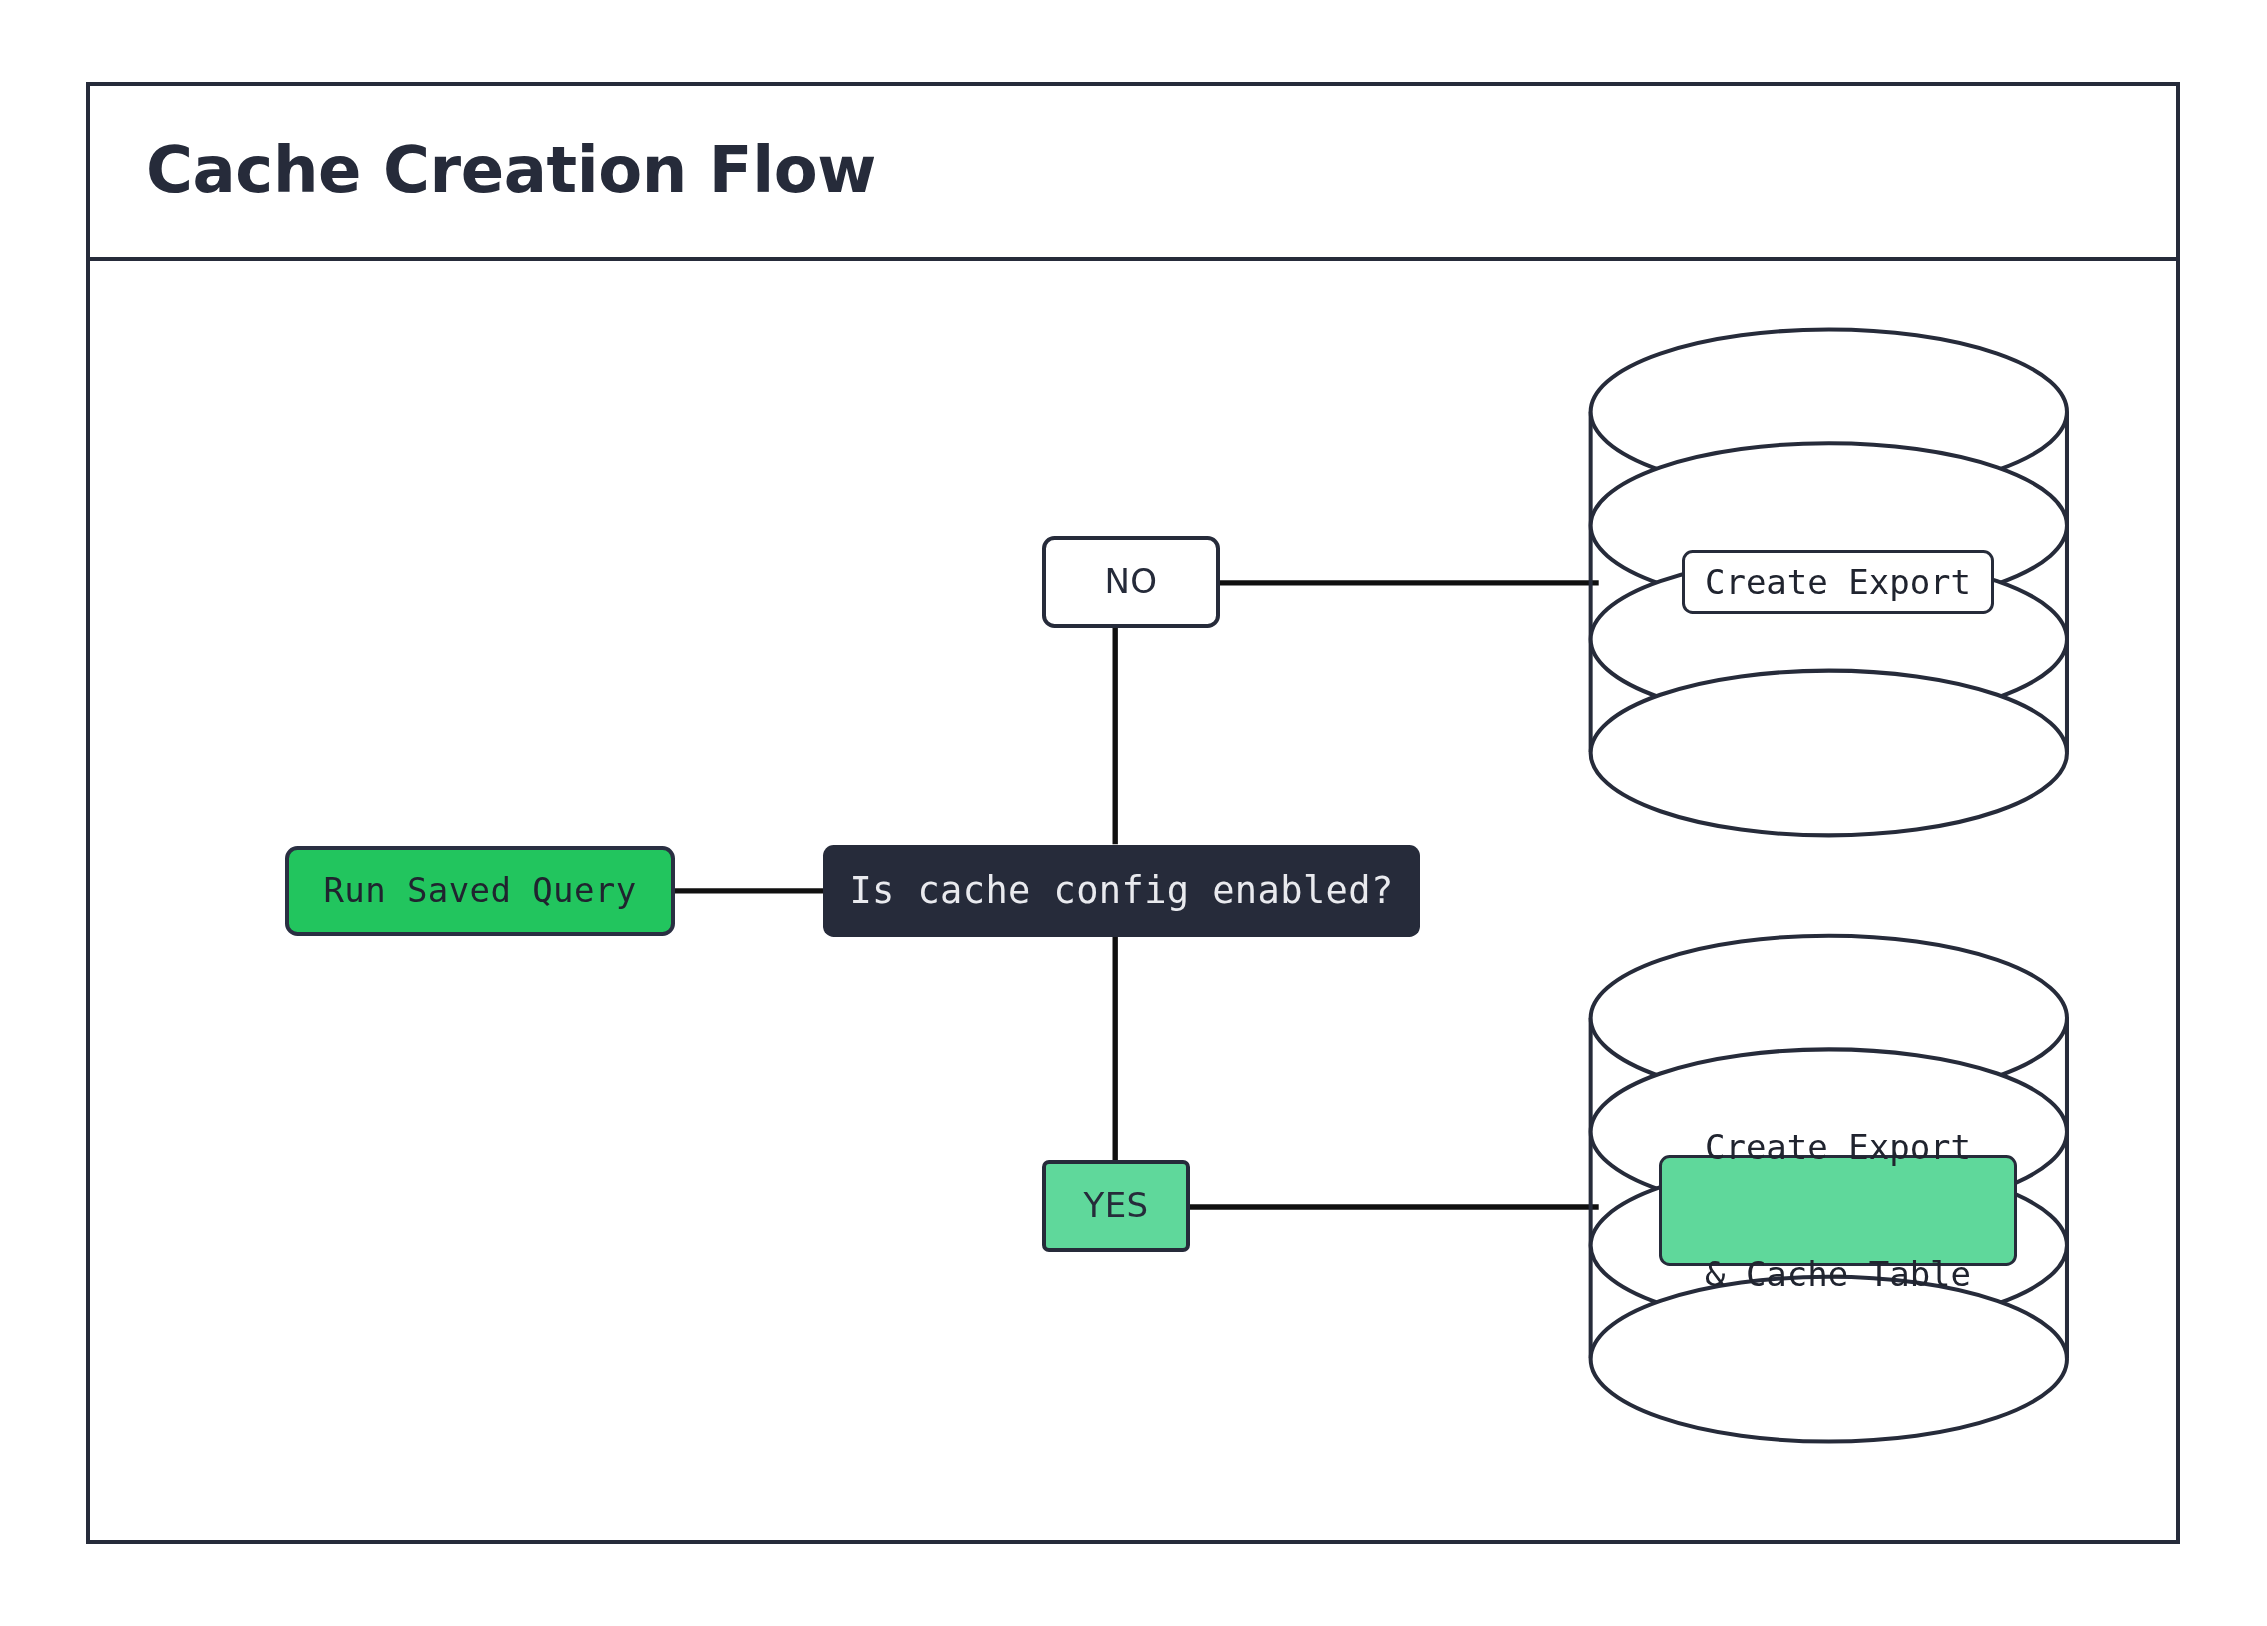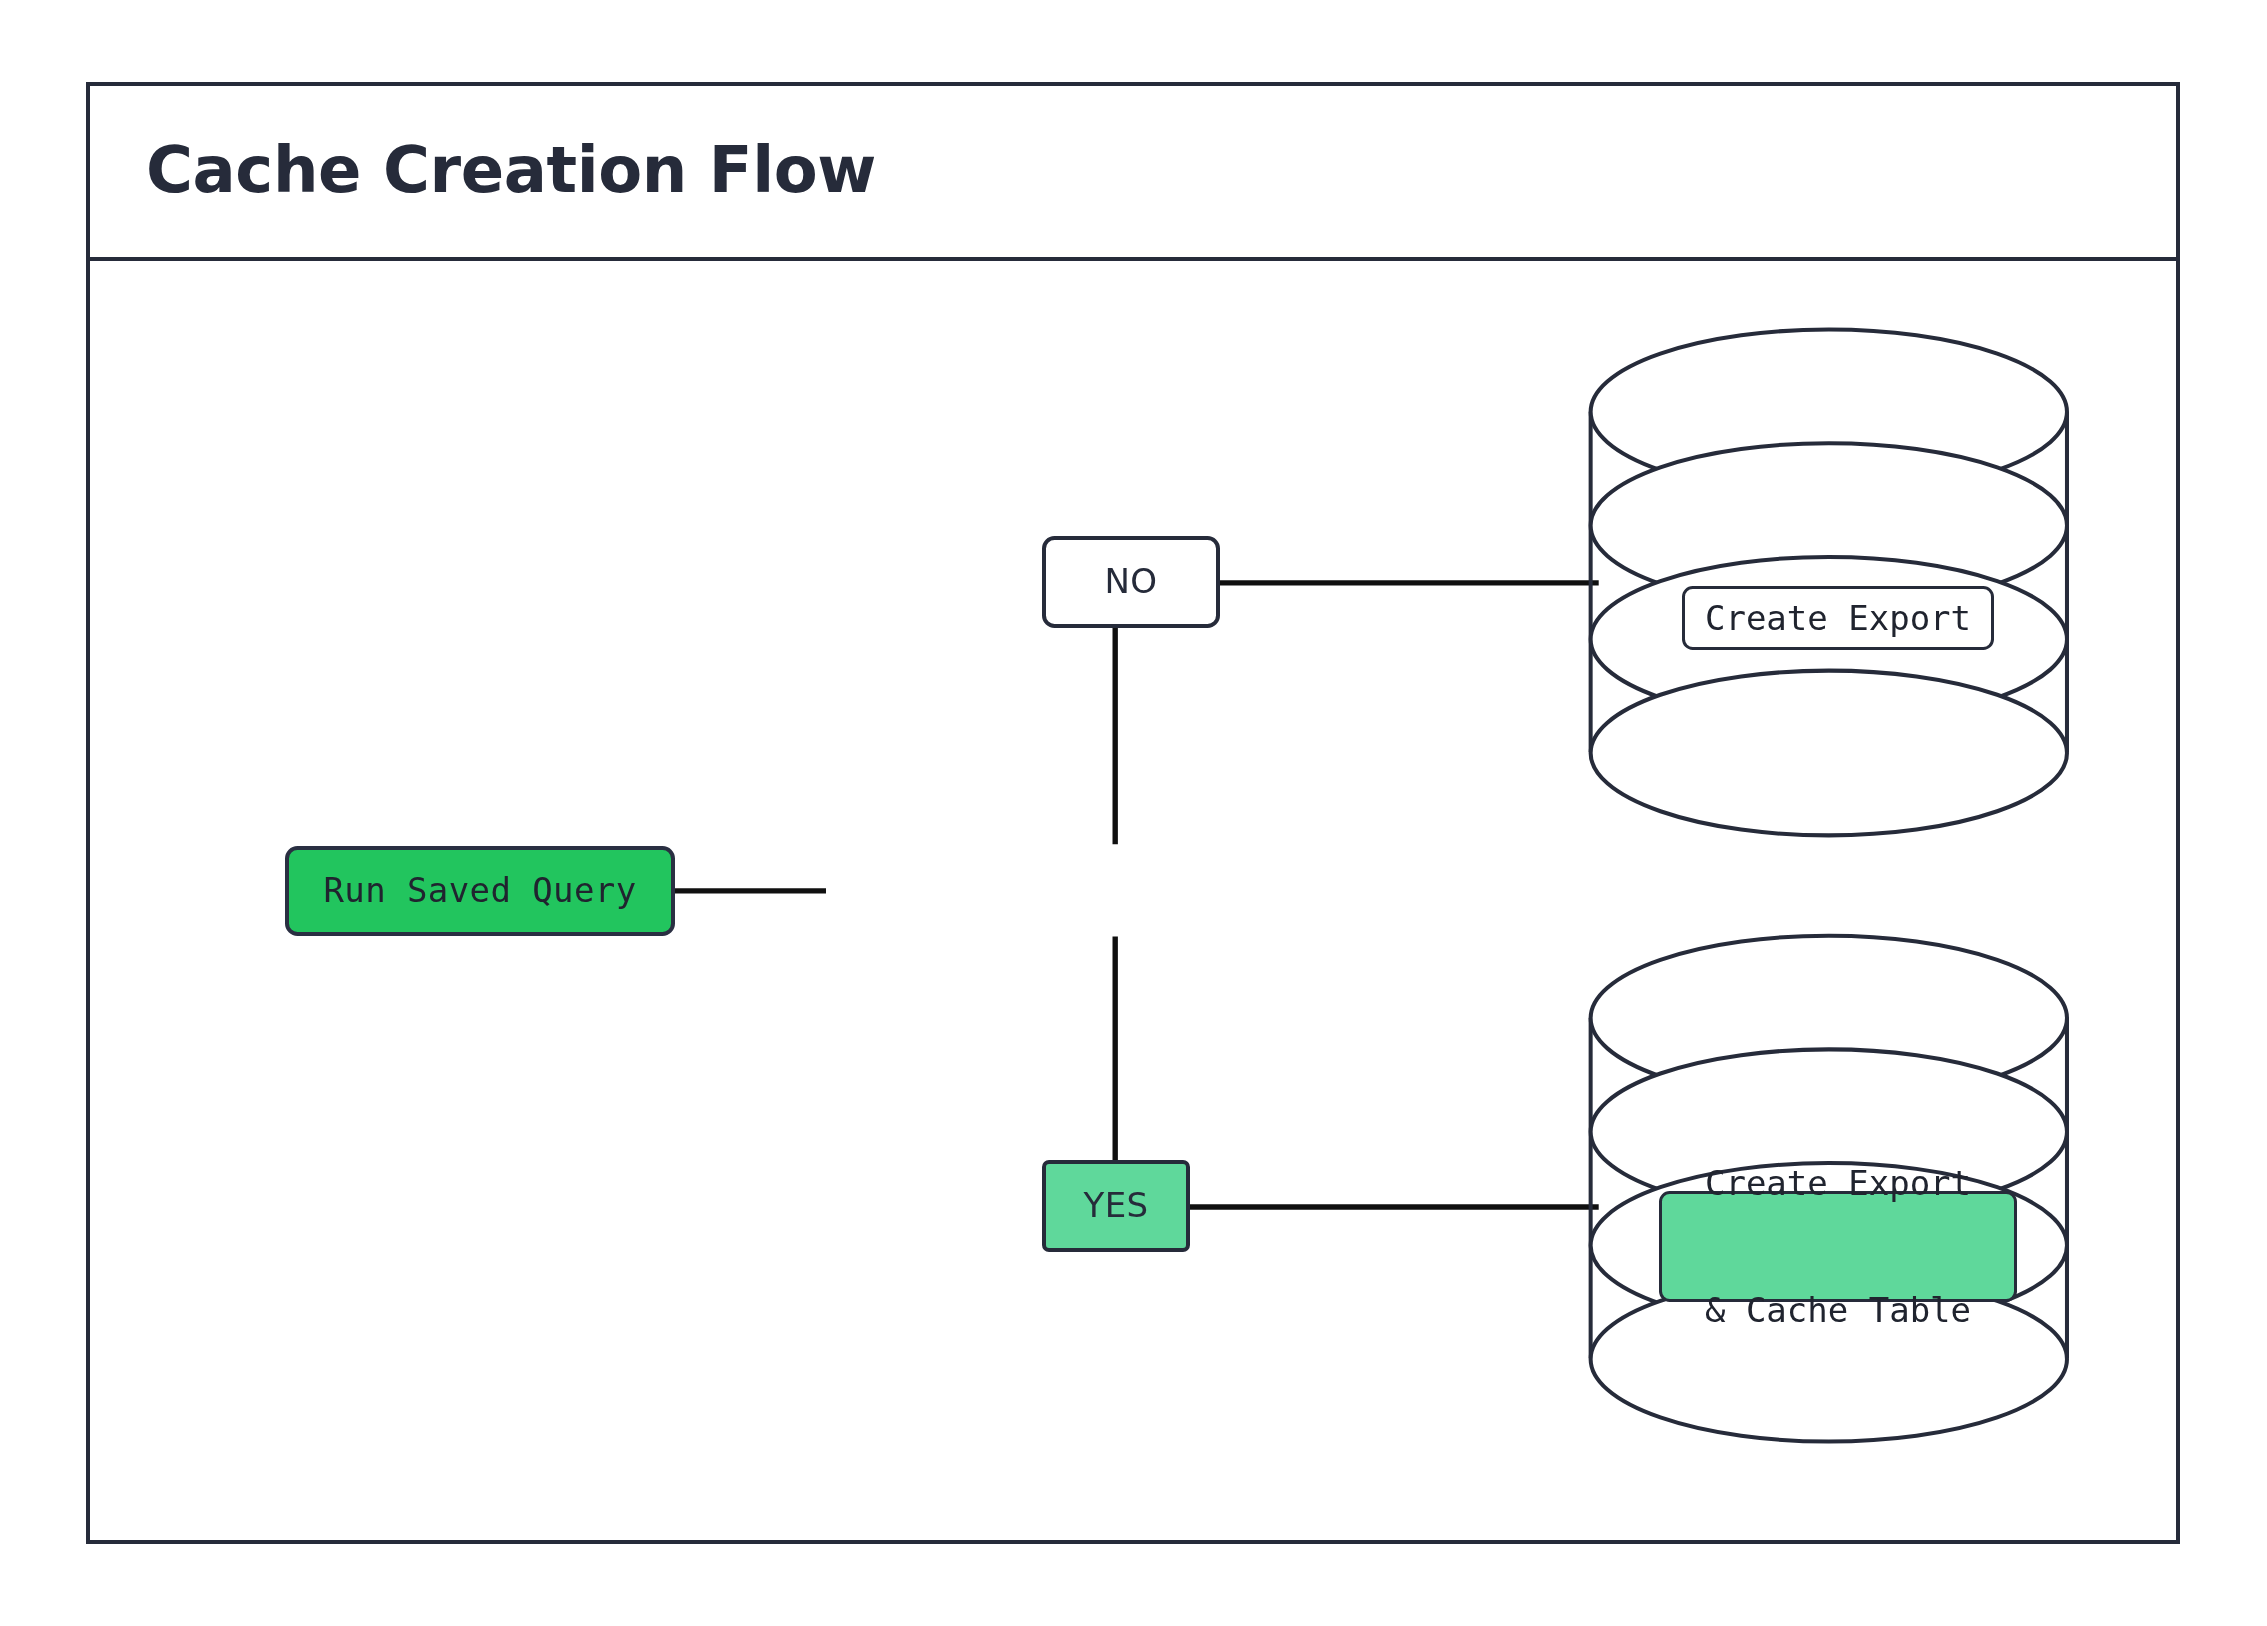--- a/index.html
+++ b/index.html
@@ -154,21 +154,20 @@
     align-items: center;
     justify-content: center;
     text-align: center;
     font-family: "DejaVu Sans Mono", monospace;
     font-size: 34px;
     line-height: 1.25;
     color: #20242f;
     white-space: pre;
     border: 3.6px solid #262b3a;
     border-radius: 10.7px;
-    margin-top: 36px;
   }
 
   .db-label-top {
     left: 1682px;
     top: 550px;
     width: 312px;
     height: 64px;
     background: #ffffff;
   }
 
@@ -219,20 +218,21 @@
       <line class="db-shape" x1="2308" y1="1137" x2="2308" y2="1517"></line>
       <ellipse class="db-shape" cx="2042" cy="1137" rx="266" ry="92"></ellipse>
       <ellipse class="db-shape" cx="2042" cy="1264" rx="266" ry="92"></ellipse>
       <ellipse class="db-shape" cx="2042" cy="1391" rx="266" ry="92"></ellipse>
       <ellipse class="db-shape" cx="2042" cy="1518" rx="266" ry="92"></ellipse>
     </g>
   </svg>
 
   <div class="node node-green-box">Run Saved Query</div>
 
+  <div class="node node-decision">Is cache config enabled?</div>
 
   <div class="node label-no">NO</div>
 
   <div class="node label-yes">YES</div>
 
   <div class="db-label db-label-top">Create Export</div>
 
   <div class="db-label db-label-bottom">
     <div>
       <div>Create Export</div>

